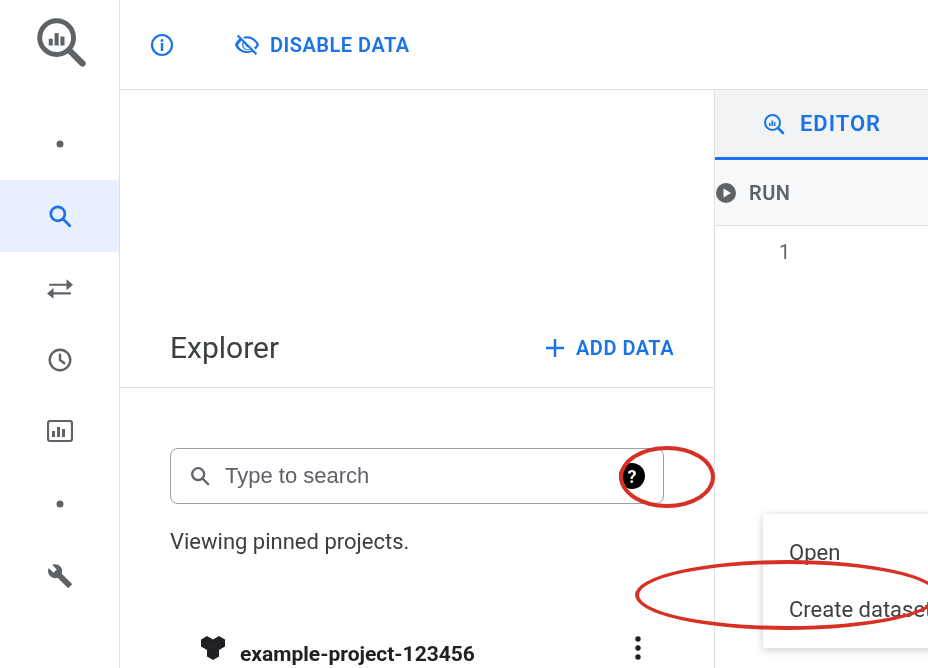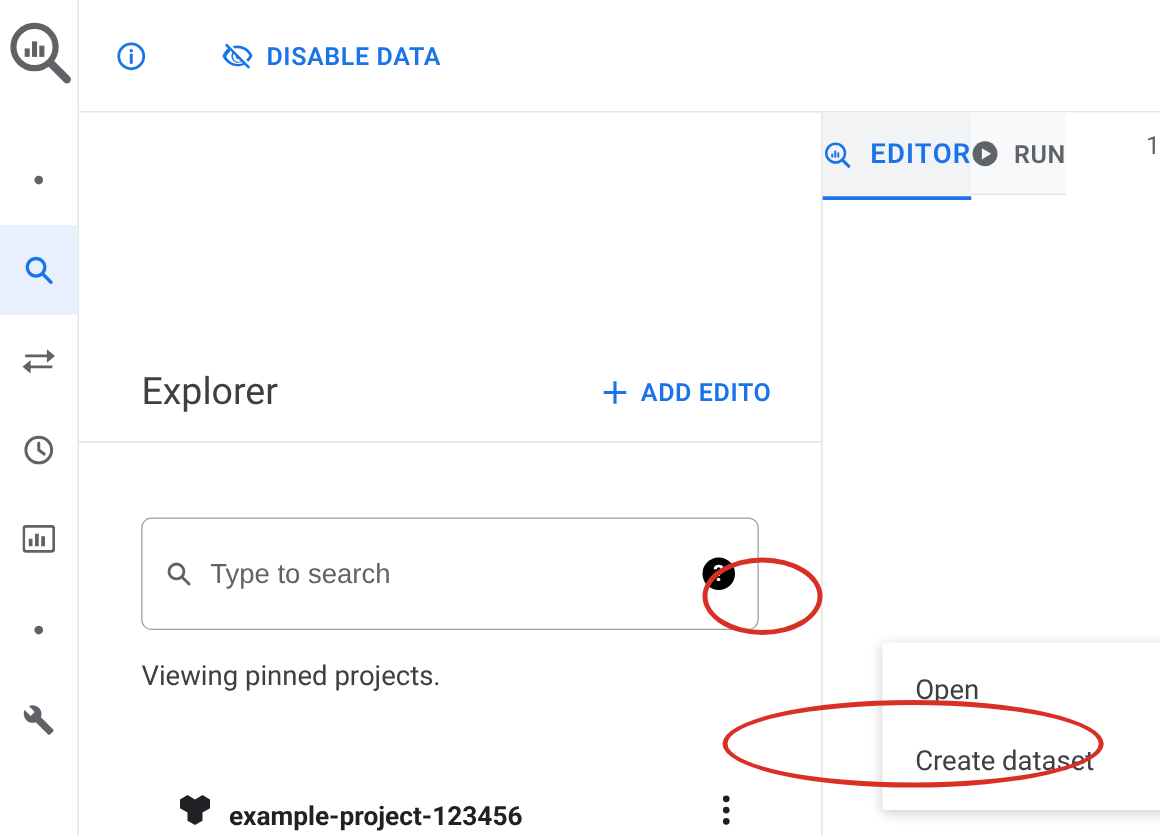--- a/index.html
+++ b/index.html
@@ -100,21 +100,21 @@
     cursor: pointer;
   }
   .explorer-body {
     padding: 60px 50px 0 50px;
   }
   .search-box {
     display: flex;
     align-items: center;
     border: 1.5px solid #9aa0a6;
     border-radius: 8px;
-    padding: 31px 18px;
+    padding: 14px 18px;
     gap: 14px;
   }
   .search-input {
     flex: 1;
     border: none;
     outline: none;
     font-size: 22px;
     color: #5f6368;
     background: transparent;
   }
@@ -153,21 +153,21 @@
     display: flex; align-items: center; justify-content: center;
     cursor: pointer;
     border-radius: 50%;
     position: relative;
   }
   
   
   .editor-panel {
     flex: 1;
     display: flex;
-    flex-direction: row;
+    flex-direction: column;
     background: #fff;
   }
   .editor-tab {
     height: 70px;
     background: #f1f3f4;
     border-bottom: 3px solid #1a73e8;
     display: flex;
     align-items: center;
     justify-content: center;
     gap: 14px;
@@ -306,21 +306,21 @@
     <div class="content-row">
 
       <div class="explorer-panel">
         <div class="explorer-header">
           <div class="explorer-title">Explorer</div>
           <div class="add-data-btn">
             <svg width="22" height="22" viewBox="0 0 22 22">
               <line x1="11" y1="2" x2="11" y2="20" stroke="#1a73e8" stroke-width="2.5"></line>
               <line x1="2" y1="11" x2="20" y2="11" stroke="#1a73e8" stroke-width="2.5"></line>
             </svg>
-            <span>ADD EDITO</span>
+            <span>ADD DATA</span>
           </div>
         </div>
         <div class="explorer-body">
           <div class="search-box">
             <svg width="22" height="22" viewBox="0 0 24 24" fill="none">
               <circle cx="10" cy="10" r="6.5" stroke="#5f6368" stroke-width="2.5"></circle>
               <line x1="15" y1="15" x2="21" y2="21" stroke="#5f6368" stroke-width="2.5" stroke-linecap="round"></line>
             </svg>
             <input class="search-input" placeholder="Type to search" style="">
             <div class="help-badge">?</div>

